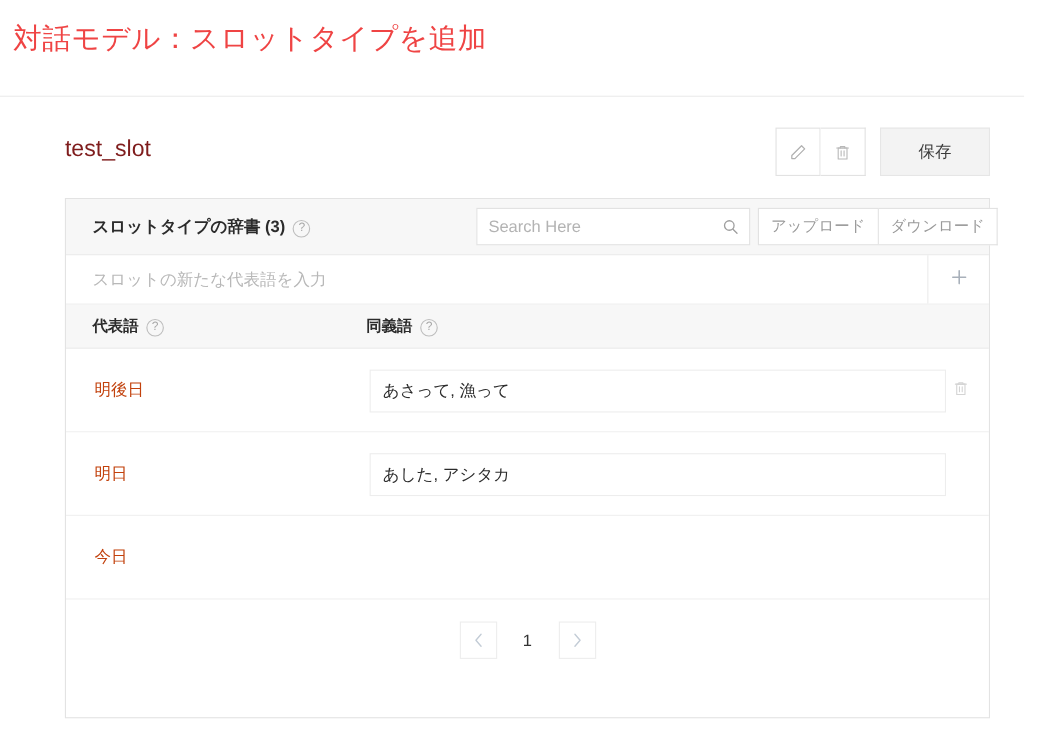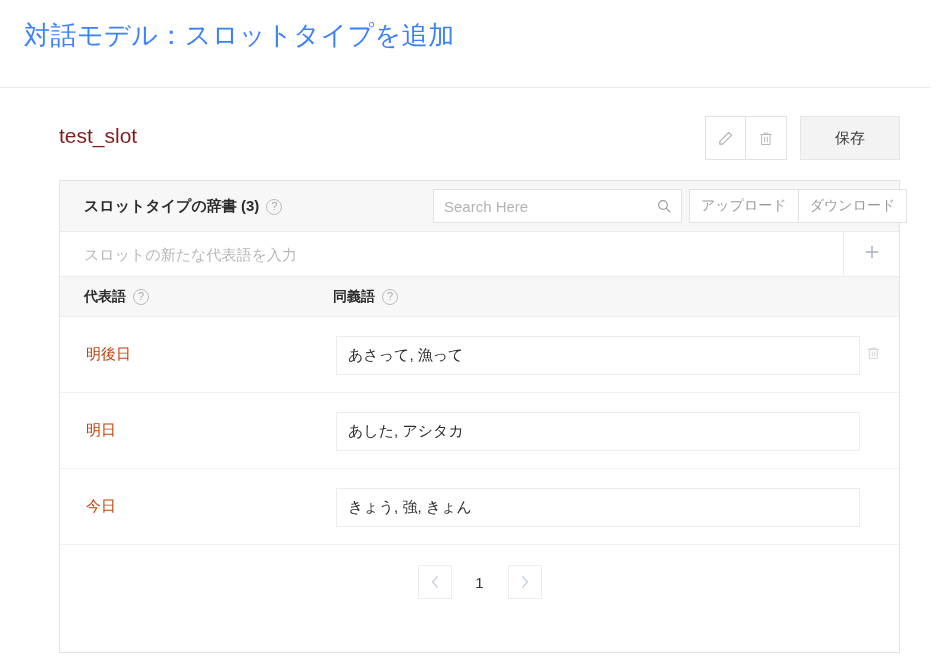--- a/index.html
+++ b/index.html
@@ -12,25 +12,25 @@
     font-family: "Liberation Sans", "DejaVu Sans", sans-serif;
     color: #333333;
     overflow: hidden;
   }
 
   .page { position: relative; width: 943px; height: 671px; background: #fff; }
 
   
   .page-title {
     position: absolute;
-    left: 24px;
+    left: 12px;
     top: 18px;
     font-size: 26px;
     font-weight: 400;
-    color: #3b82f6;
+    color: #ef4444;
     letter-spacing: 0.5px;
     white-space: nowrap;
   }
   .title-divider {
     position: absolute;
     left: 0px;
     top: 87px;
     width: 931px;
     height: 1px;
     background: #ececec;
@@ -398,21 +398,20 @@
     </div>
 
     <div class="row">
       <div class="term">明日</div>
       <input class="syn-input" type="text" value="あした, アシタカ" style="">
 
     </div>
 
     <div class="row">
       <div class="term">今日</div>
-      <input class="syn-input" type="text" value="きょう, 強, きょん" style="">
 
     </div>
 
     <div class="pager">
       <div class="pg-btn">
         <svg width="10" height="14" viewBox="0 0 12 18" fill="none" stroke="#c3ccd6" stroke-width="1.6" stroke-linecap="round" stroke-linejoin="round">
           <path d="M9 2L3 9l6 7"></path>
         </svg>
       </div>
       <div class="pg-num">1</div>

